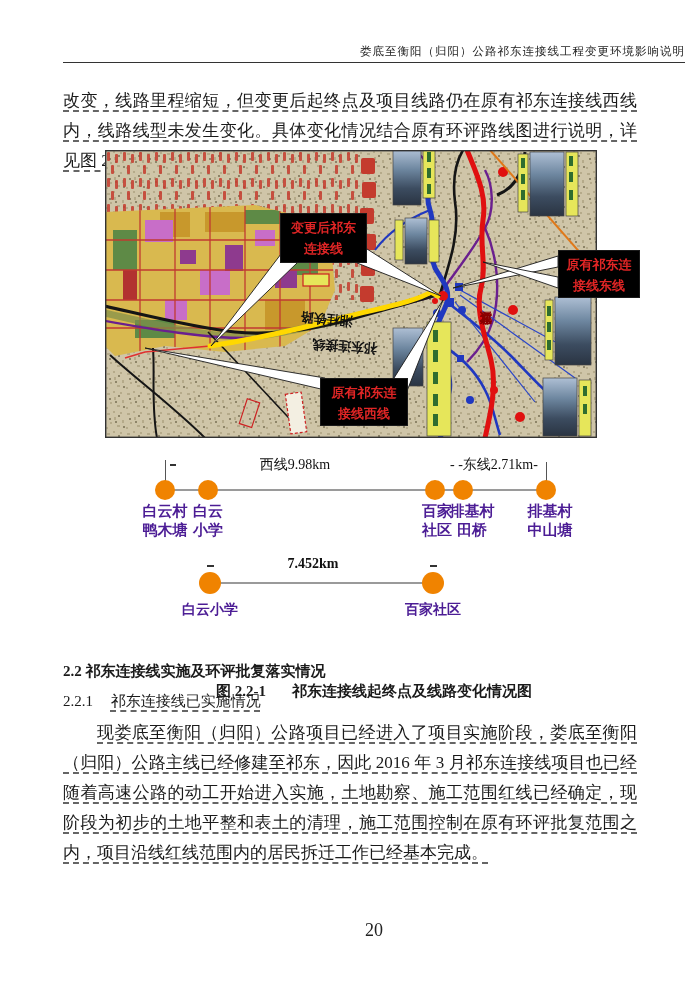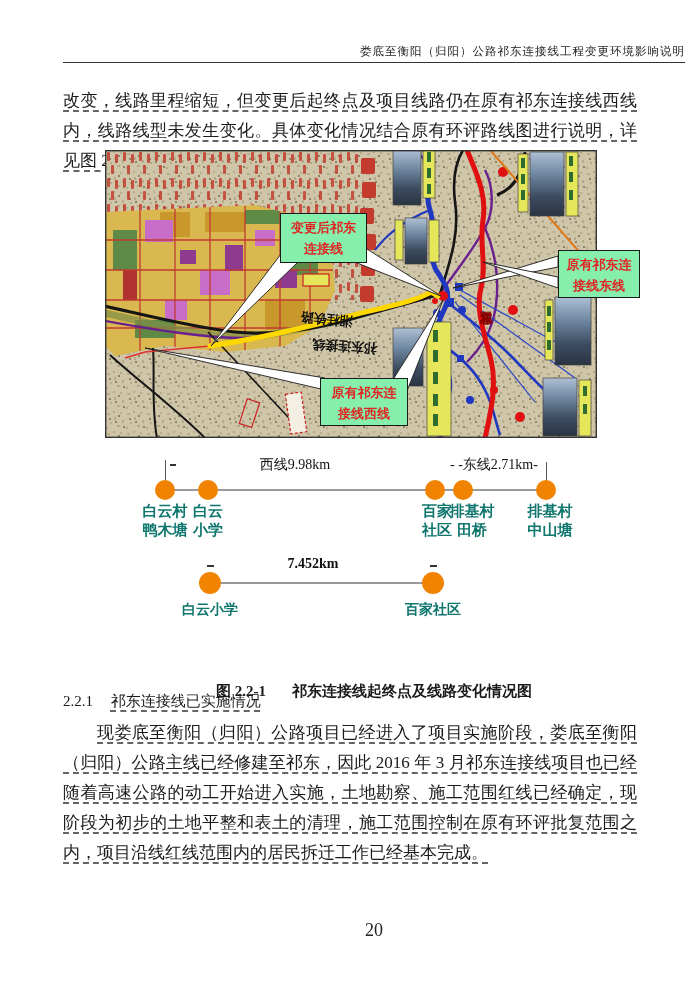--- a/index.html
+++ b/index.html
@@ -19,41 +19,41 @@
     left:63px;width:574px;font-size:17px;line-height:30px;text-align:justify;
     text-decoration-line:underline;text-decoration-style:dashed;
     text-decoration-color:#333;text-underline-offset:5px;
   }
   .p1{top:86px;}
   .p2{top:718px;text-indent:2em;}
 
   
   .map-wrap{left:105px;top:150px;width:492px;height:288px;}
   .callout{
-    background:#86efac;border:1.6px solid #1a1a1a;color:#e02525;
+    background:#000000;border:1.6px solid #1a1a1a;color:#e02525;
     font-weight:bold;font-size:13px;line-height:21px;text-align:center;
     padding-top:3px;box-sizing:border-box;z-index:5;
     font-family:"Liberation Sans","DejaVu Sans",sans-serif;
   }
   .co-changed{left:280px;top:213px;width:87px;height:50px;}
   .co-west{left:320px;top:378px;width:88px;height:48px;}
   .co-east{left:558px;top:250px;width:82px;height:48px;}
 
   
   .diag{font-family:"Liberation Serif","DejaVu Serif",serif;}
   .diag1{left:100px;top:452px;width:500px;height:100px;}
   .diag2{left:150px;top:556px;width:350px;height:80px;}
   .base-line{background:#9a9a9a;height:1.5px;}
   .tick-v{width:1.2px;background:#555;}
   .tick-dash{height:2px;background:#333;}
   .span-label{font-size:14px;color:#111;text-align:center;white-space:nowrap;}
   .node{width:20px;height:20px;border-radius:50%;background:#f08300;}
   .node-lg{width:22px;height:22px;border-radius:50%;background:#f08300;}
   .node-label{
-    color:#0f766e;font-weight:bold;font-size:15px;line-height:19px;
+    color:#4c1d95;font-weight:bold;font-size:15px;line-height:19px;
     text-align:center;white-space:nowrap;
   }
   .node-label-lg{font-size:14px;line-height:20px;}
 
   
   .caption{left:0;right:0;top:634px;text-align:center;font-size:15px;font-weight:bold;margin-top:48px;}
   .caption .gap{display:inline-block;width:26px;}
   .h22{left:63px;top:662px;font-size:15px;font-weight:bold;}
   .h221{left:63px;top:692px;font-size:15px;}
   .h221 .t{
@@ -323,20 +323,24 @@
     <div class="abs node-lg" style="left:49px;top:16px;"></div>
     <div class="abs node-lg" style="left:272px;top:16px;"></div>
     <div class="abs node-label node-label-lg" style="left:20px;top:44px;width:80px;">白云小学</div>
     <div class="abs node-label node-label-lg" style="left:243px;top:44px;width:80px;">百家社区</div>
   </div>
 
   <div class="abs caption">
     <span>图 2.2-1</span><span class="gap"></span><span>祁东连接线起终点及线路变化情况图</span>
   </div>
 
+  <div class="abs h22">
+    <span>2.2</span>
+    <span>祁东连接线实施及环评批复落实情况</span>
+  </div>
   <div class="abs h221">
     <span>2.2.1</span>
     <span class="t">祁东连接线已实施情况</span>
   </div>
 
   <div class="abs para p2">现娄底至衡阳（归阳）公路项目已经进入了项目实施阶段，娄底至衡阳（归阳）公路主线已经修建至祁东，因此 2016 年 3 月祁东连接线项目也已经随着高速公路的动工开始进入实施，土地勘察、施工范围红线已经确定，现阶段为初步的土地平整和表土的清理，施工范围控制在原有环评批复范围之内，项目沿线红线范围内的居民拆迁工作已经基本完成。</div>
 
   <div class="abs page-num">20</div>
 </div>
 

